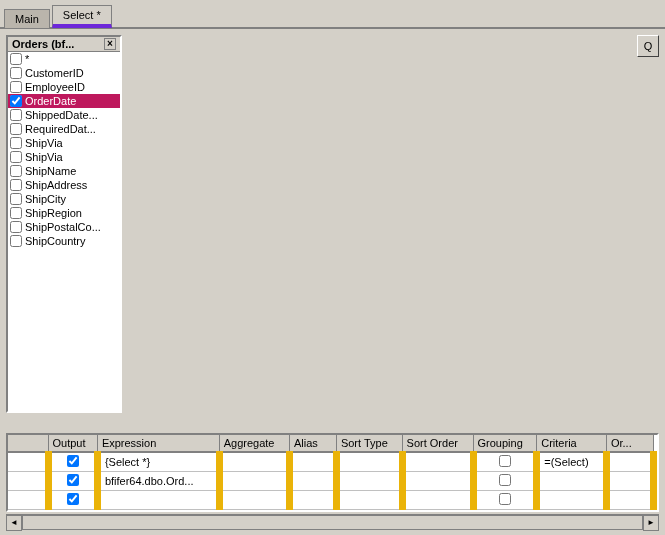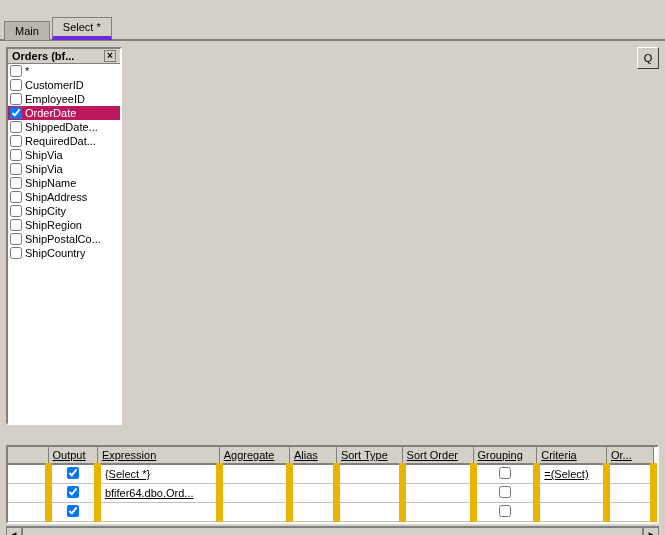--- a/index.html
+++ b/index.html
@@ -10,21 +10,21 @@
       width: 665px;
       height: 535px;
       overflow: hidden;
     }
 
     
     .tab-bar {
       display: flex;
       align-items: flex-end;
       background: #d4d0c8;
-      padding: 16px 4px 0 4px;
+      padding: 4px 4px 0 4px;
       border-bottom: 2px solid #808080;
     }
     .tab {
       padding: 3px 10px;
       border: 1px solid #808080;
       border-bottom: none;
       background: #d4d0c8;
       cursor: pointer;
       margin-right: 2px;
       position: relative;
@@ -141,21 +141,20 @@
 
     
     .bottom-grid {
       border: 2px solid #808080;
       border-top: 2px solid #808080;
       border-left: 2px solid #808080;
       border-right: 2px solid #ffffff;
       border-bottom: 2px solid #ffffff;
       background: #d4d0c8;
       margin-top: 20px;
-      text-decoration: underline;
     }
     .grid-table {
       width: 100%;
       border-collapse: collapse;
       background: #ffffff;
     }
     .grid-table th {
       background: #d4d0c8;
       border-right: 1px solid #808080;
       border-bottom: 2px solid #808080;

